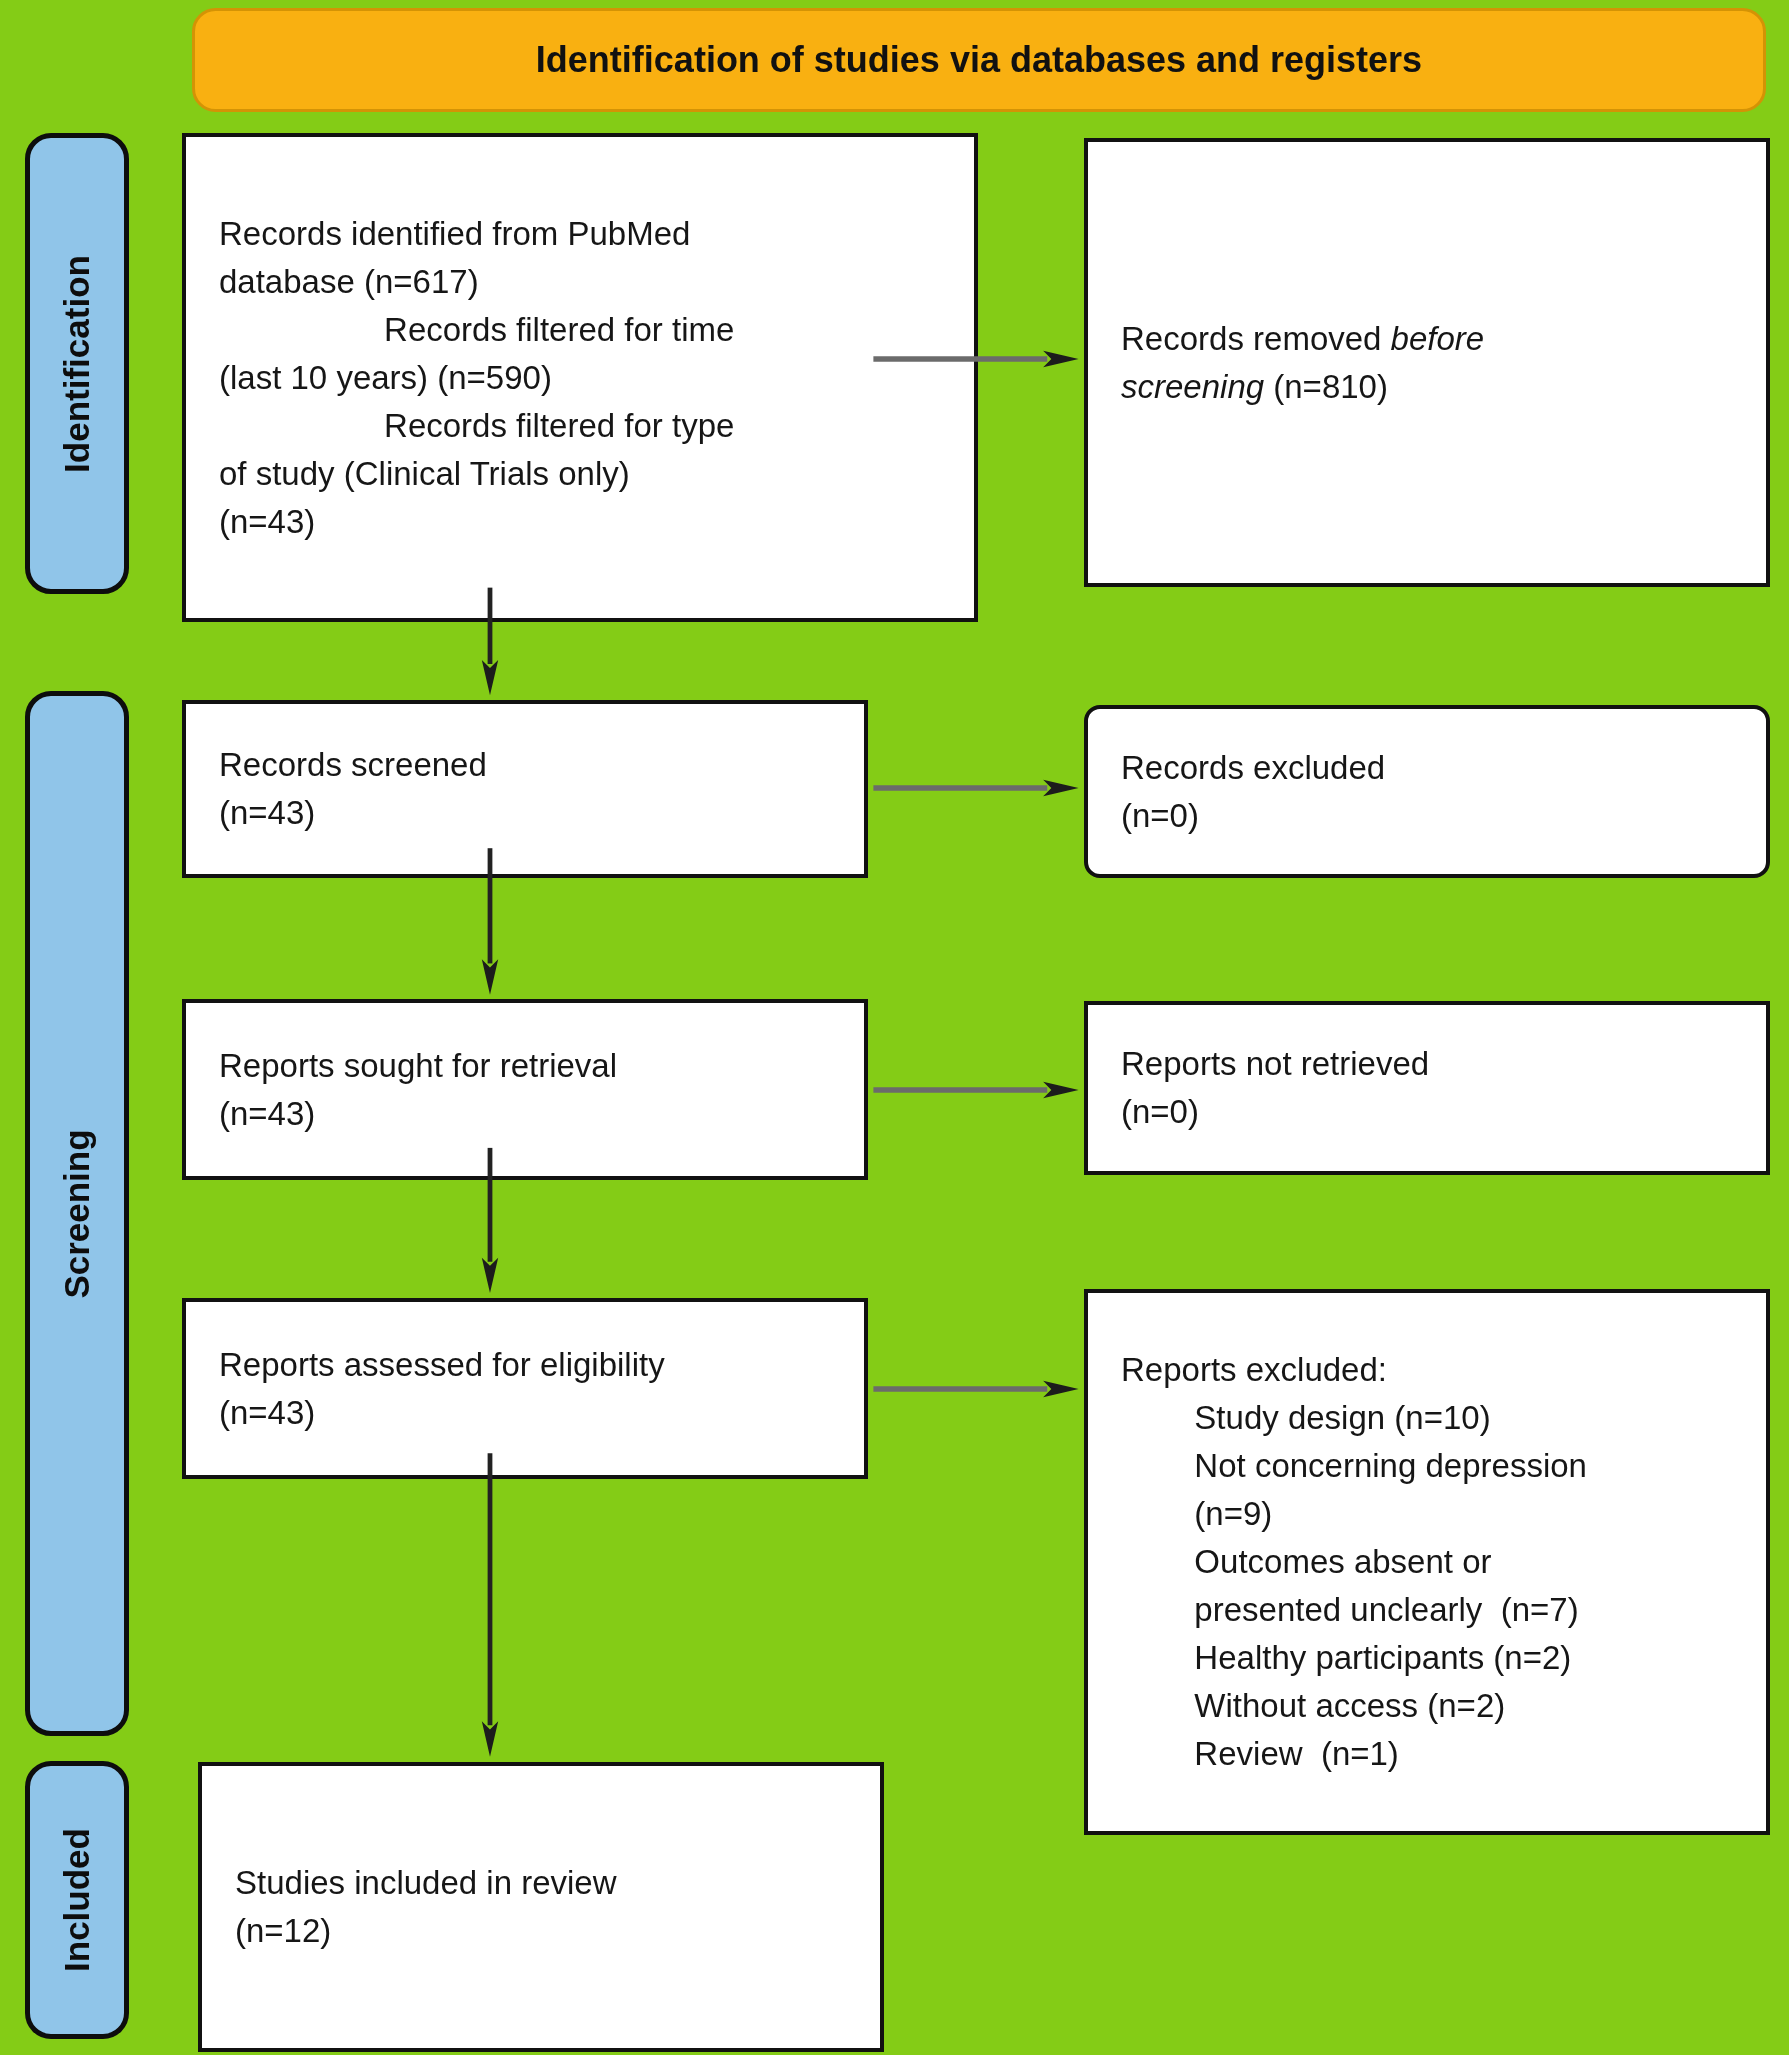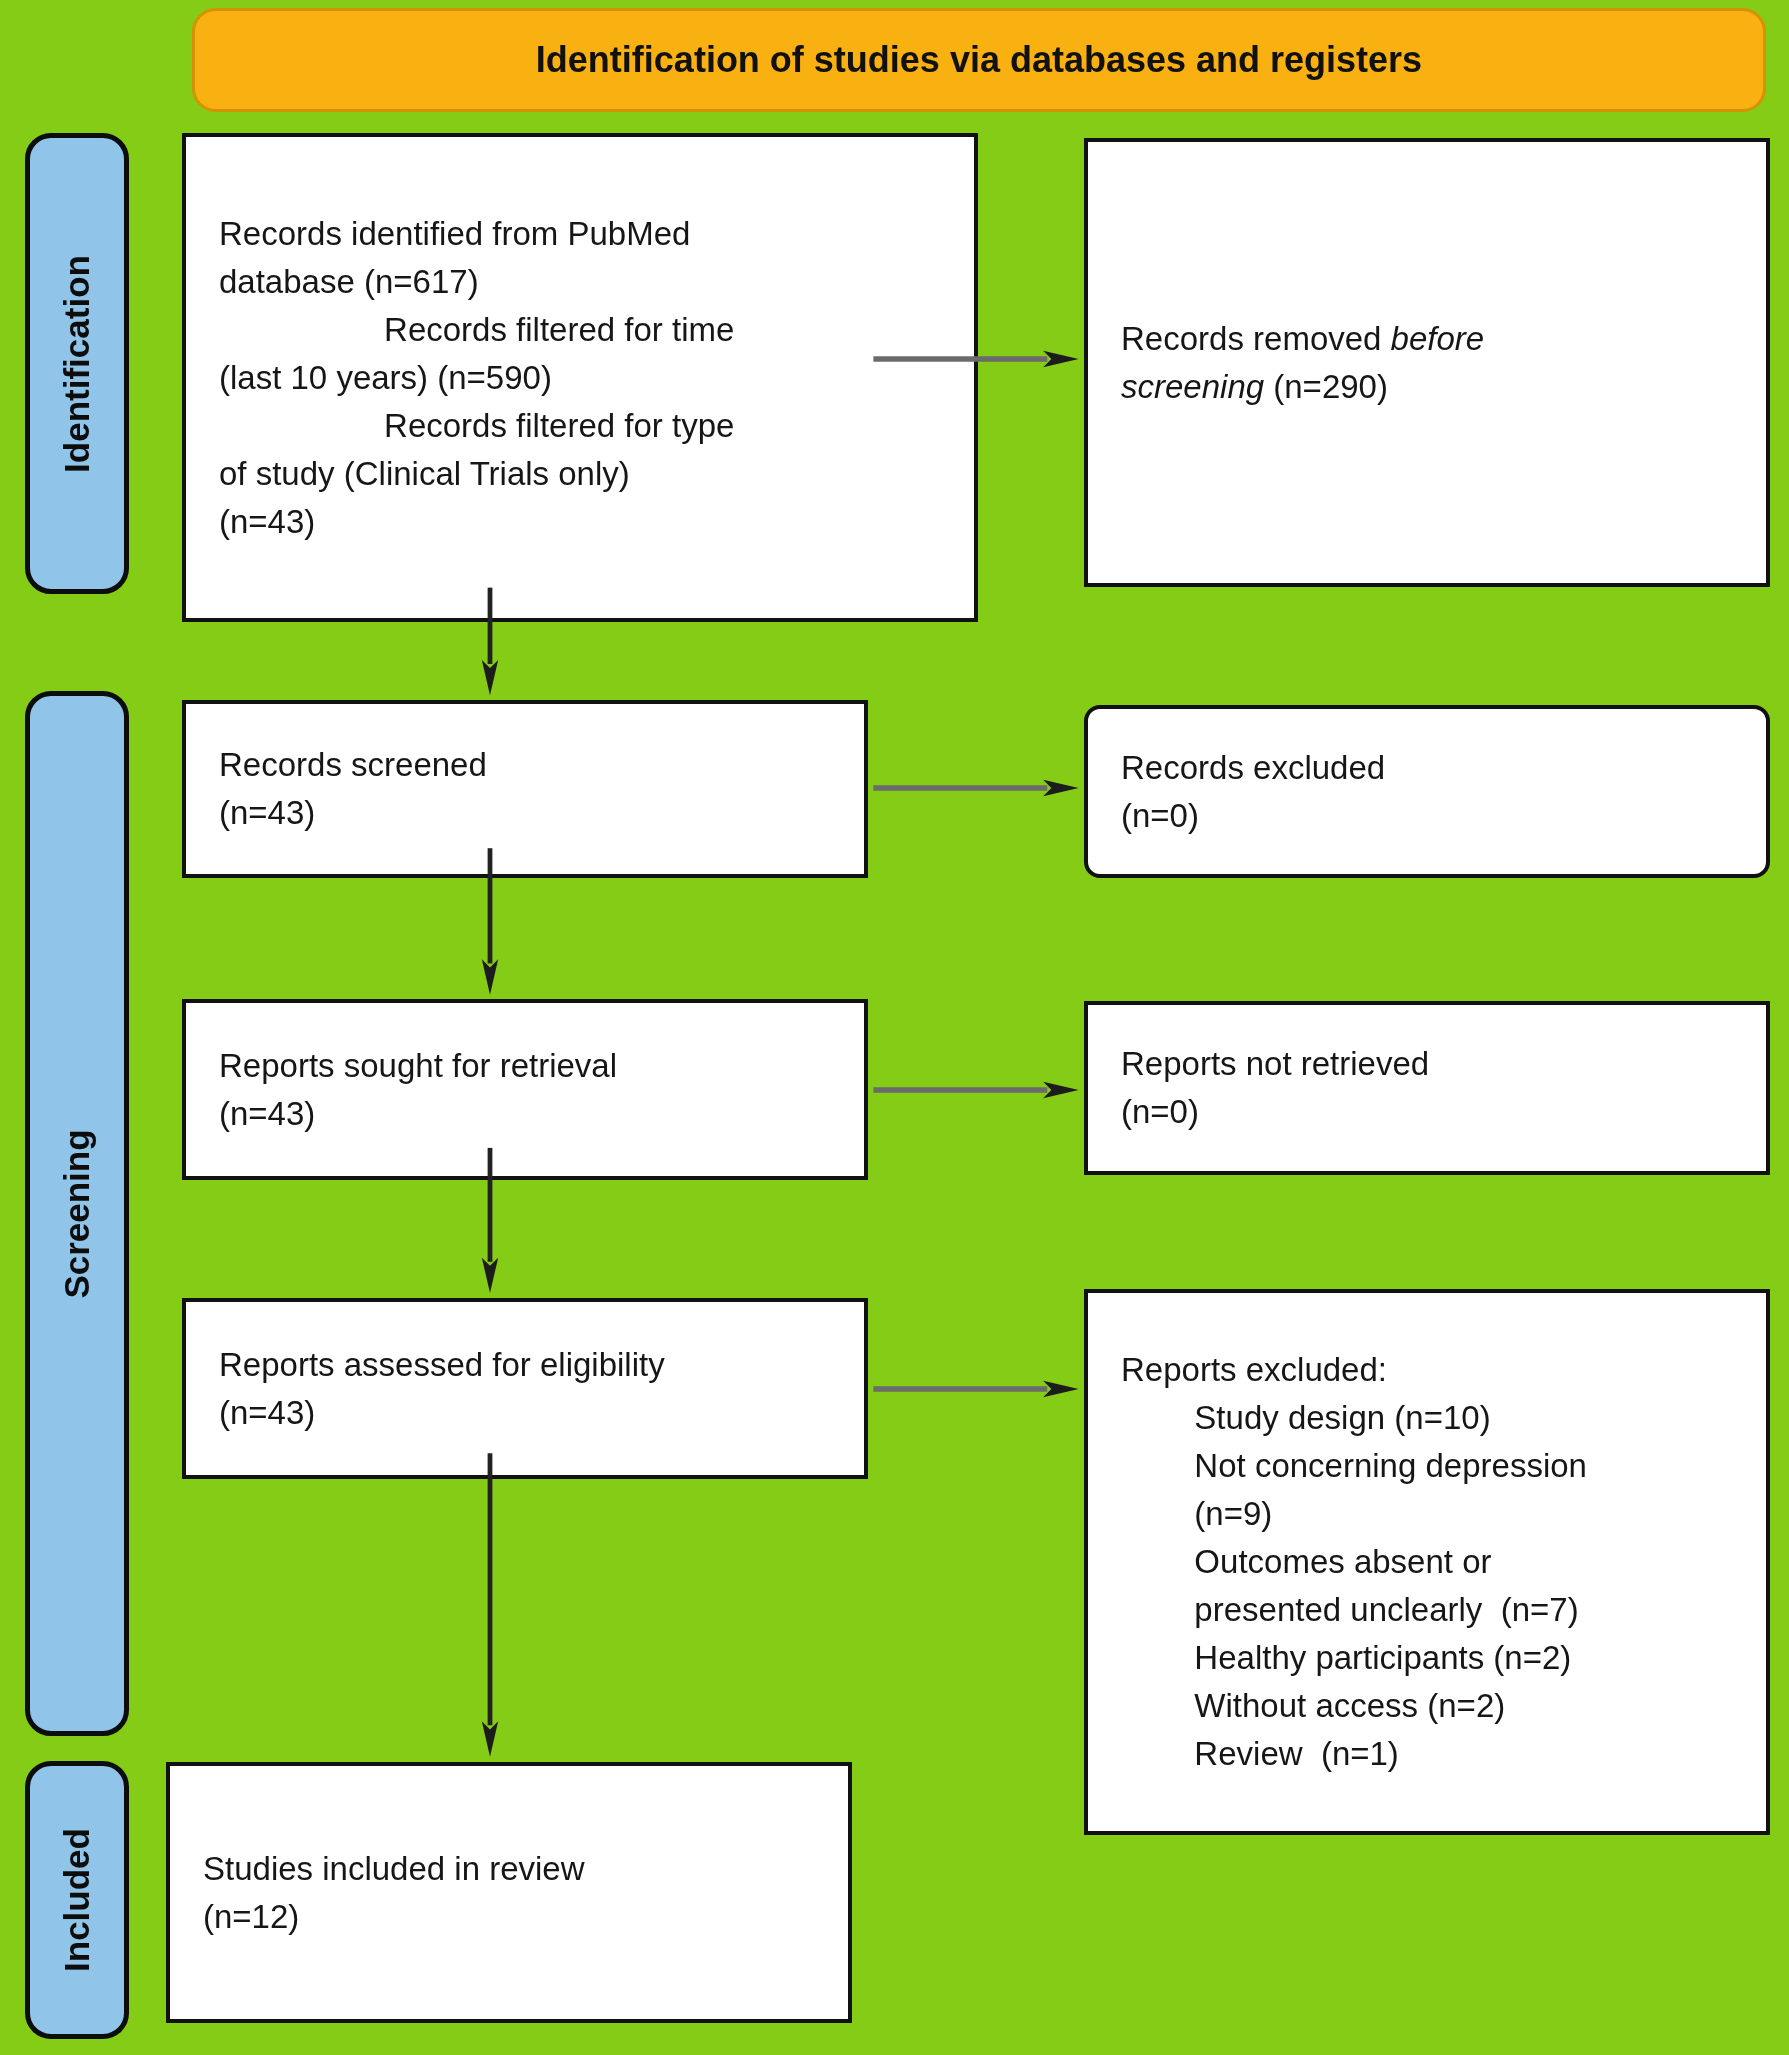--- a/index.html
+++ b/index.html
@@ -86,27 +86,27 @@
   <div class="fbox" style="left:182px;top:999px;width:686px;height:181px;">
     <div class="txt">Reports sought for retrieval
 (n=43)</div>
   </div>
 
   <div class="fbox" style="left:182px;top:1298px;width:686px;height:181px;">
     <div class="txt">Reports assessed for eligibility
 (n=43)</div>
   </div>
 
-  <div class="fbox" style="left:166px;top:1762px;width:686px;height:261px;">
+  <div class="fbox" style="left:198px;top:1762px;width:686px;height:290px;">
     <div class="txt">Studies included in review
 (n=12)</div>
   </div>
 
   <div class="fbox" style="left:1084px;top:138px;width:686px;height:449px;">
-    <div class="txt narrow"><span>Records removed </span><span class="it">before screening</span><span> (n=290)</span></div>
+    <div class="txt narrow"><span>Records removed </span><span class="it">before screening</span><span> (n=810)</span></div>
   </div>
 
   <div class="fbox" style="left:1084px;top:705px;width:686px;height:173px;border-radius:16px;">
     <div class="txt">Records excluded
 (n=0)</div>
   </div>
 
   <div class="fbox" style="left:1084px;top:1001px;width:686px;height:174px;">
     <div class="txt">Reports not retrieved
 (n=0)</div>

